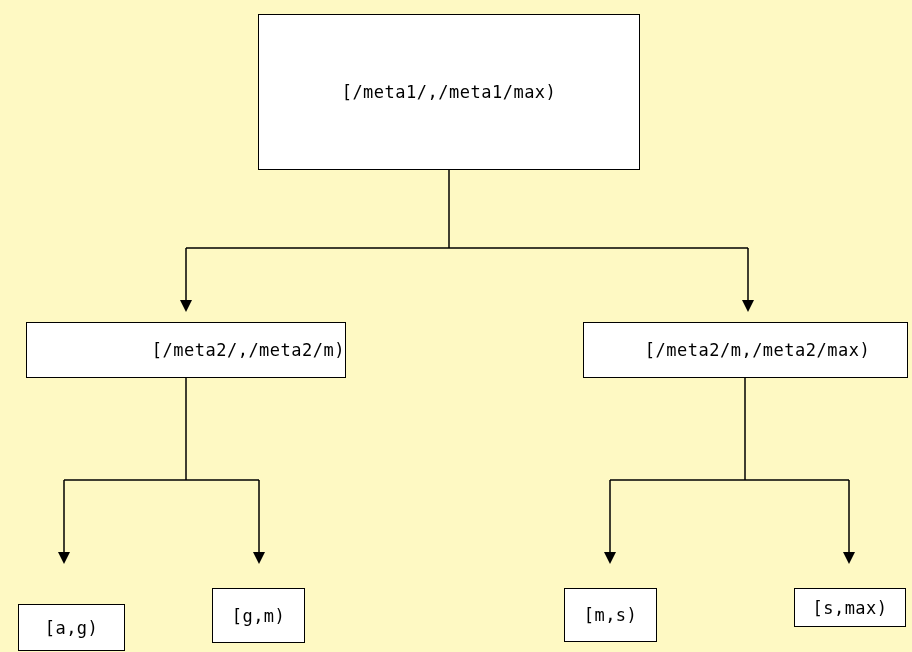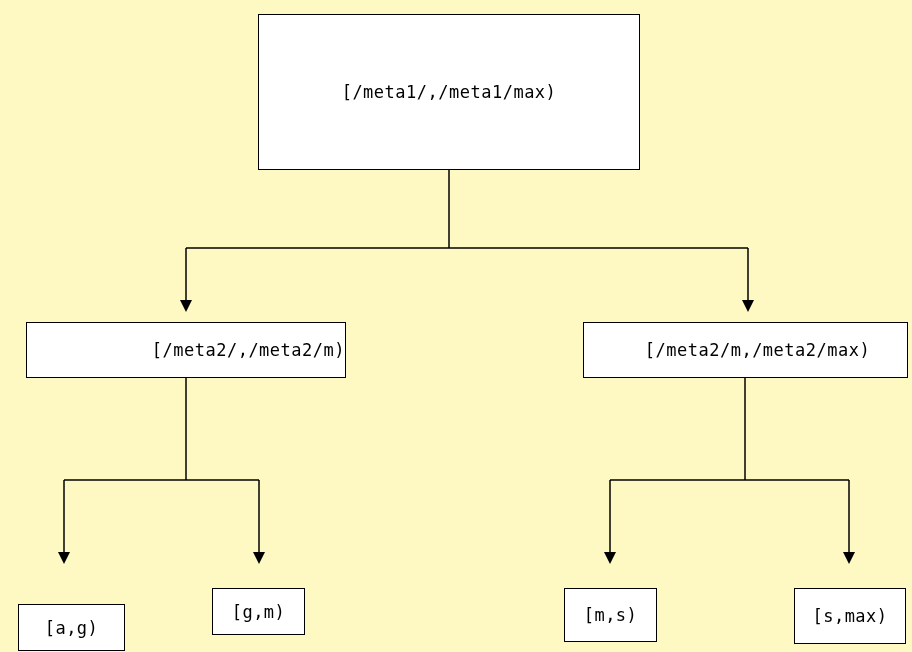--- a/index.html
+++ b/index.html
@@ -33,23 +33,23 @@
     justify-content: center;
     color: #000000;
     font-size: 17px;
     letter-spacing: 0.5px;
     white-space: nowrap;
   }
   .node-root   { left: 258px; top: 14px;  width: 382px; height: 156px; }
   .node-l2a    { left: 26px;  top: 322px; width: 320px; height: 56px; justify-content: flex-end; }
   .node-l2b    { left: 583px; top: 322px; width: 325px; height: 56px; padding-left: 24px; }
   .node-leaf1  { left: 18px;  top: 604px; width: 107px;  height: 47px; }
-  .node-leaf2  { left: 212px; top: 588px; width: 93px;  height: 47px; }
+  .node-leaf2  { left: 212px; top: 588px; width: 93px;  height: 55px; }
   .node-leaf3  { left: 564px; top: 588px; width: 93px;  height: 54px; }
-  .node-leaf4  { left: 794px; top: 588px; width: 112px; height: 56px; }
+  .node-leaf4  { left: 794px; top: 588px; width: 112px; height: 39px; }
   .connectors line {
     stroke: #000000;
     stroke-width: 1.5;
   }
   .connectors polygon {
     fill: #000000;
     stroke: none;
   }
 </style>
 </head>

